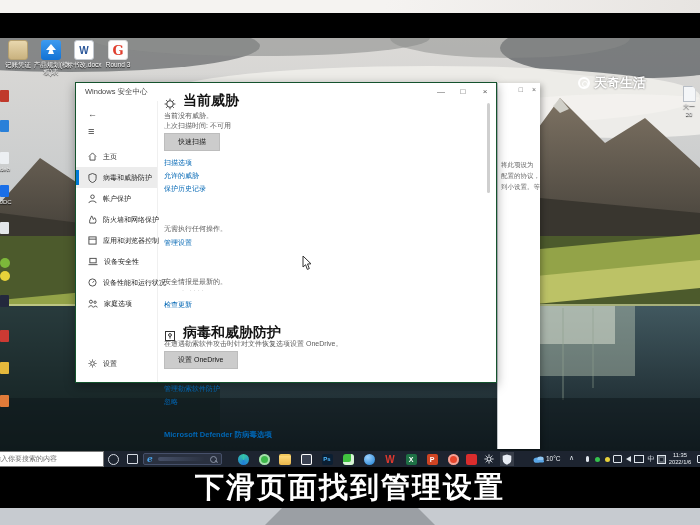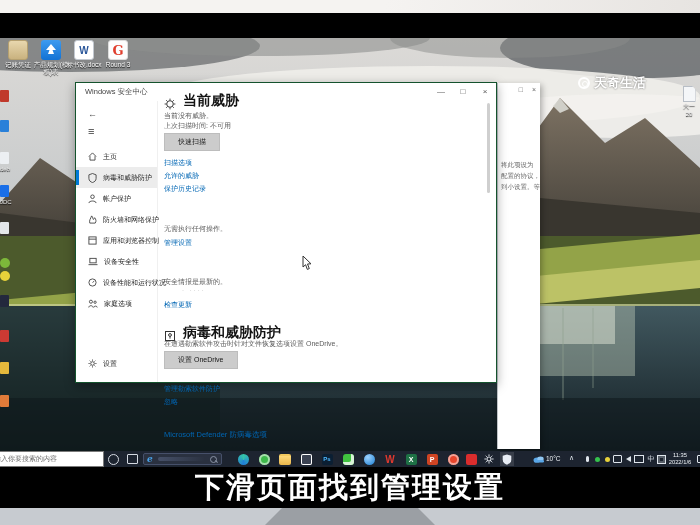--- a/index.html
+++ b/index.html
@@ -303,21 +303,21 @@
             <circle cx="6" cy="5" r="1.4" fill="none" stroke="#333" stroke-width="1"></circle>
             <path d="M6,6.4 V8.6" stroke="#333" stroke-width="1"></path>
           </svg>
         <span>病毒和威胁防护</span>
       </div>
       <div class="body-line abs" style="left:0;top:256px;width:260px;">在遭遇勒索软件攻击时针对文件恢复选项设置 OneDrive。</div>
       <div class="btn abs" style="left:0;top:268px;">设置 OneDrive</div>
       <div class="link abs" style="left:0;top:301px;">管理勒索软件防护</div>
       <div class="link abs" style="left:0;top:314px;">忽略</div>
 
-      <div class="link abs" style="left:0;top:347px;font-size:7.5px;">Microsoft Defender 防病毒选项</div>
+      <div class="link abs" style="left:0;top:347px;font-size:7.5px;font-weight:bold;">Microsoft Defender 防病毒选项</div>
     </div>
   </div>
 
   <svg class="abs cursor" style="left:302px;top:256px;" width="11" height="15" viewBox="0 0 11 15">
     <polygon points="1,0 1,11 3.6,8.7 5.3,13.4 7.3,12.6 5.5,8 9,7.8" fill="#fff" stroke="#333" stroke-width="1"></polygon>
   </svg>
 
   <div class="abs taskbar">
     <div class="search">
       <span>在这里输入你要搜索的内容</span>

